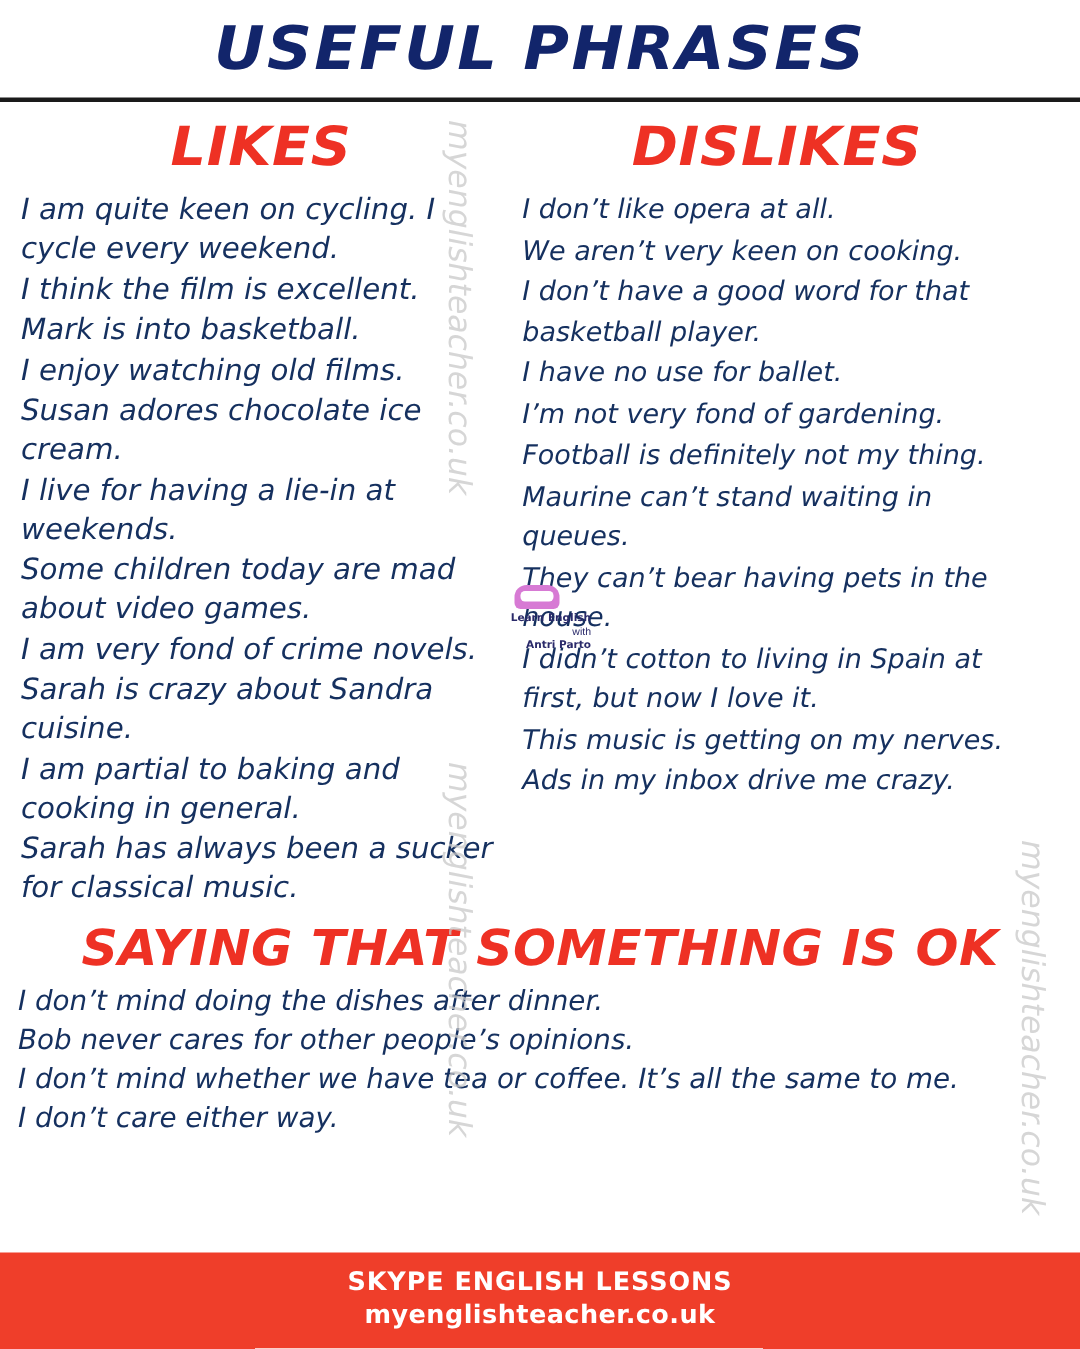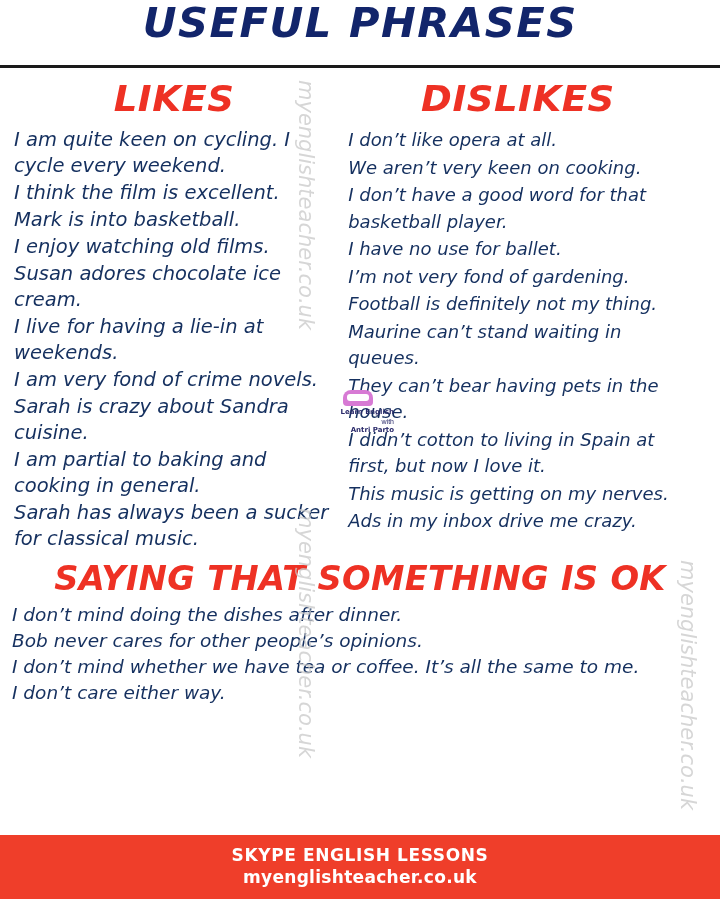--- a/index.html
+++ b/index.html
@@ -21,20 +21,21 @@
     height: 899px;
     box-sizing: border-box;
     background: #ffffff;
   }
 
   
   .header {
     width: 100%;
     height: 68px;
     display: flex;
+    align-items: center;
     justify-content: center;
     border-bottom: 3px solid #1a1a1a;
     box-sizing: border-box;
   }
   .header-title {
     font-family: "DejaVu Sans", sans-serif;
     font-weight: 700;
     font-style: italic;
     font-size: 40px;
     letter-spacing: 1.5px;
@@ -239,20 +240,21 @@
 
     <div class="col col-likes">
       <div class="section-title">LIKES</div>
       <ul class="phrase-list">
         <li class="phrase">I am quite keen on cycling. I cycle every weekend.</li>
         <li class="phrase">I think the film is excellent.</li>
         <li class="phrase">Mark is into basketball.</li>
         <li class="phrase">I enjoy watching old films.</li>
         <li class="phrase">Susan adores chocolate ice cream.</li>
         <li class="phrase">I live for having a lie-in at weekends.</li>
+        <li class="phrase">Some children today are mad about video games.</li>
         <li class="phrase">I am very fond of crime novels.</li>
         <li class="phrase">Sarah is crazy about Sandra cuisine.</li>
         <li class="phrase">I am partial to baking and cooking in general.</li>
         <li class="phrase">Sarah has always been a sucker for classical music.</li>
       </ul>
     </div>
 
     <div class="col col-dislikes">
       <div class="section-title">DISLIKES</div>
       <ul class="phrase-list">

